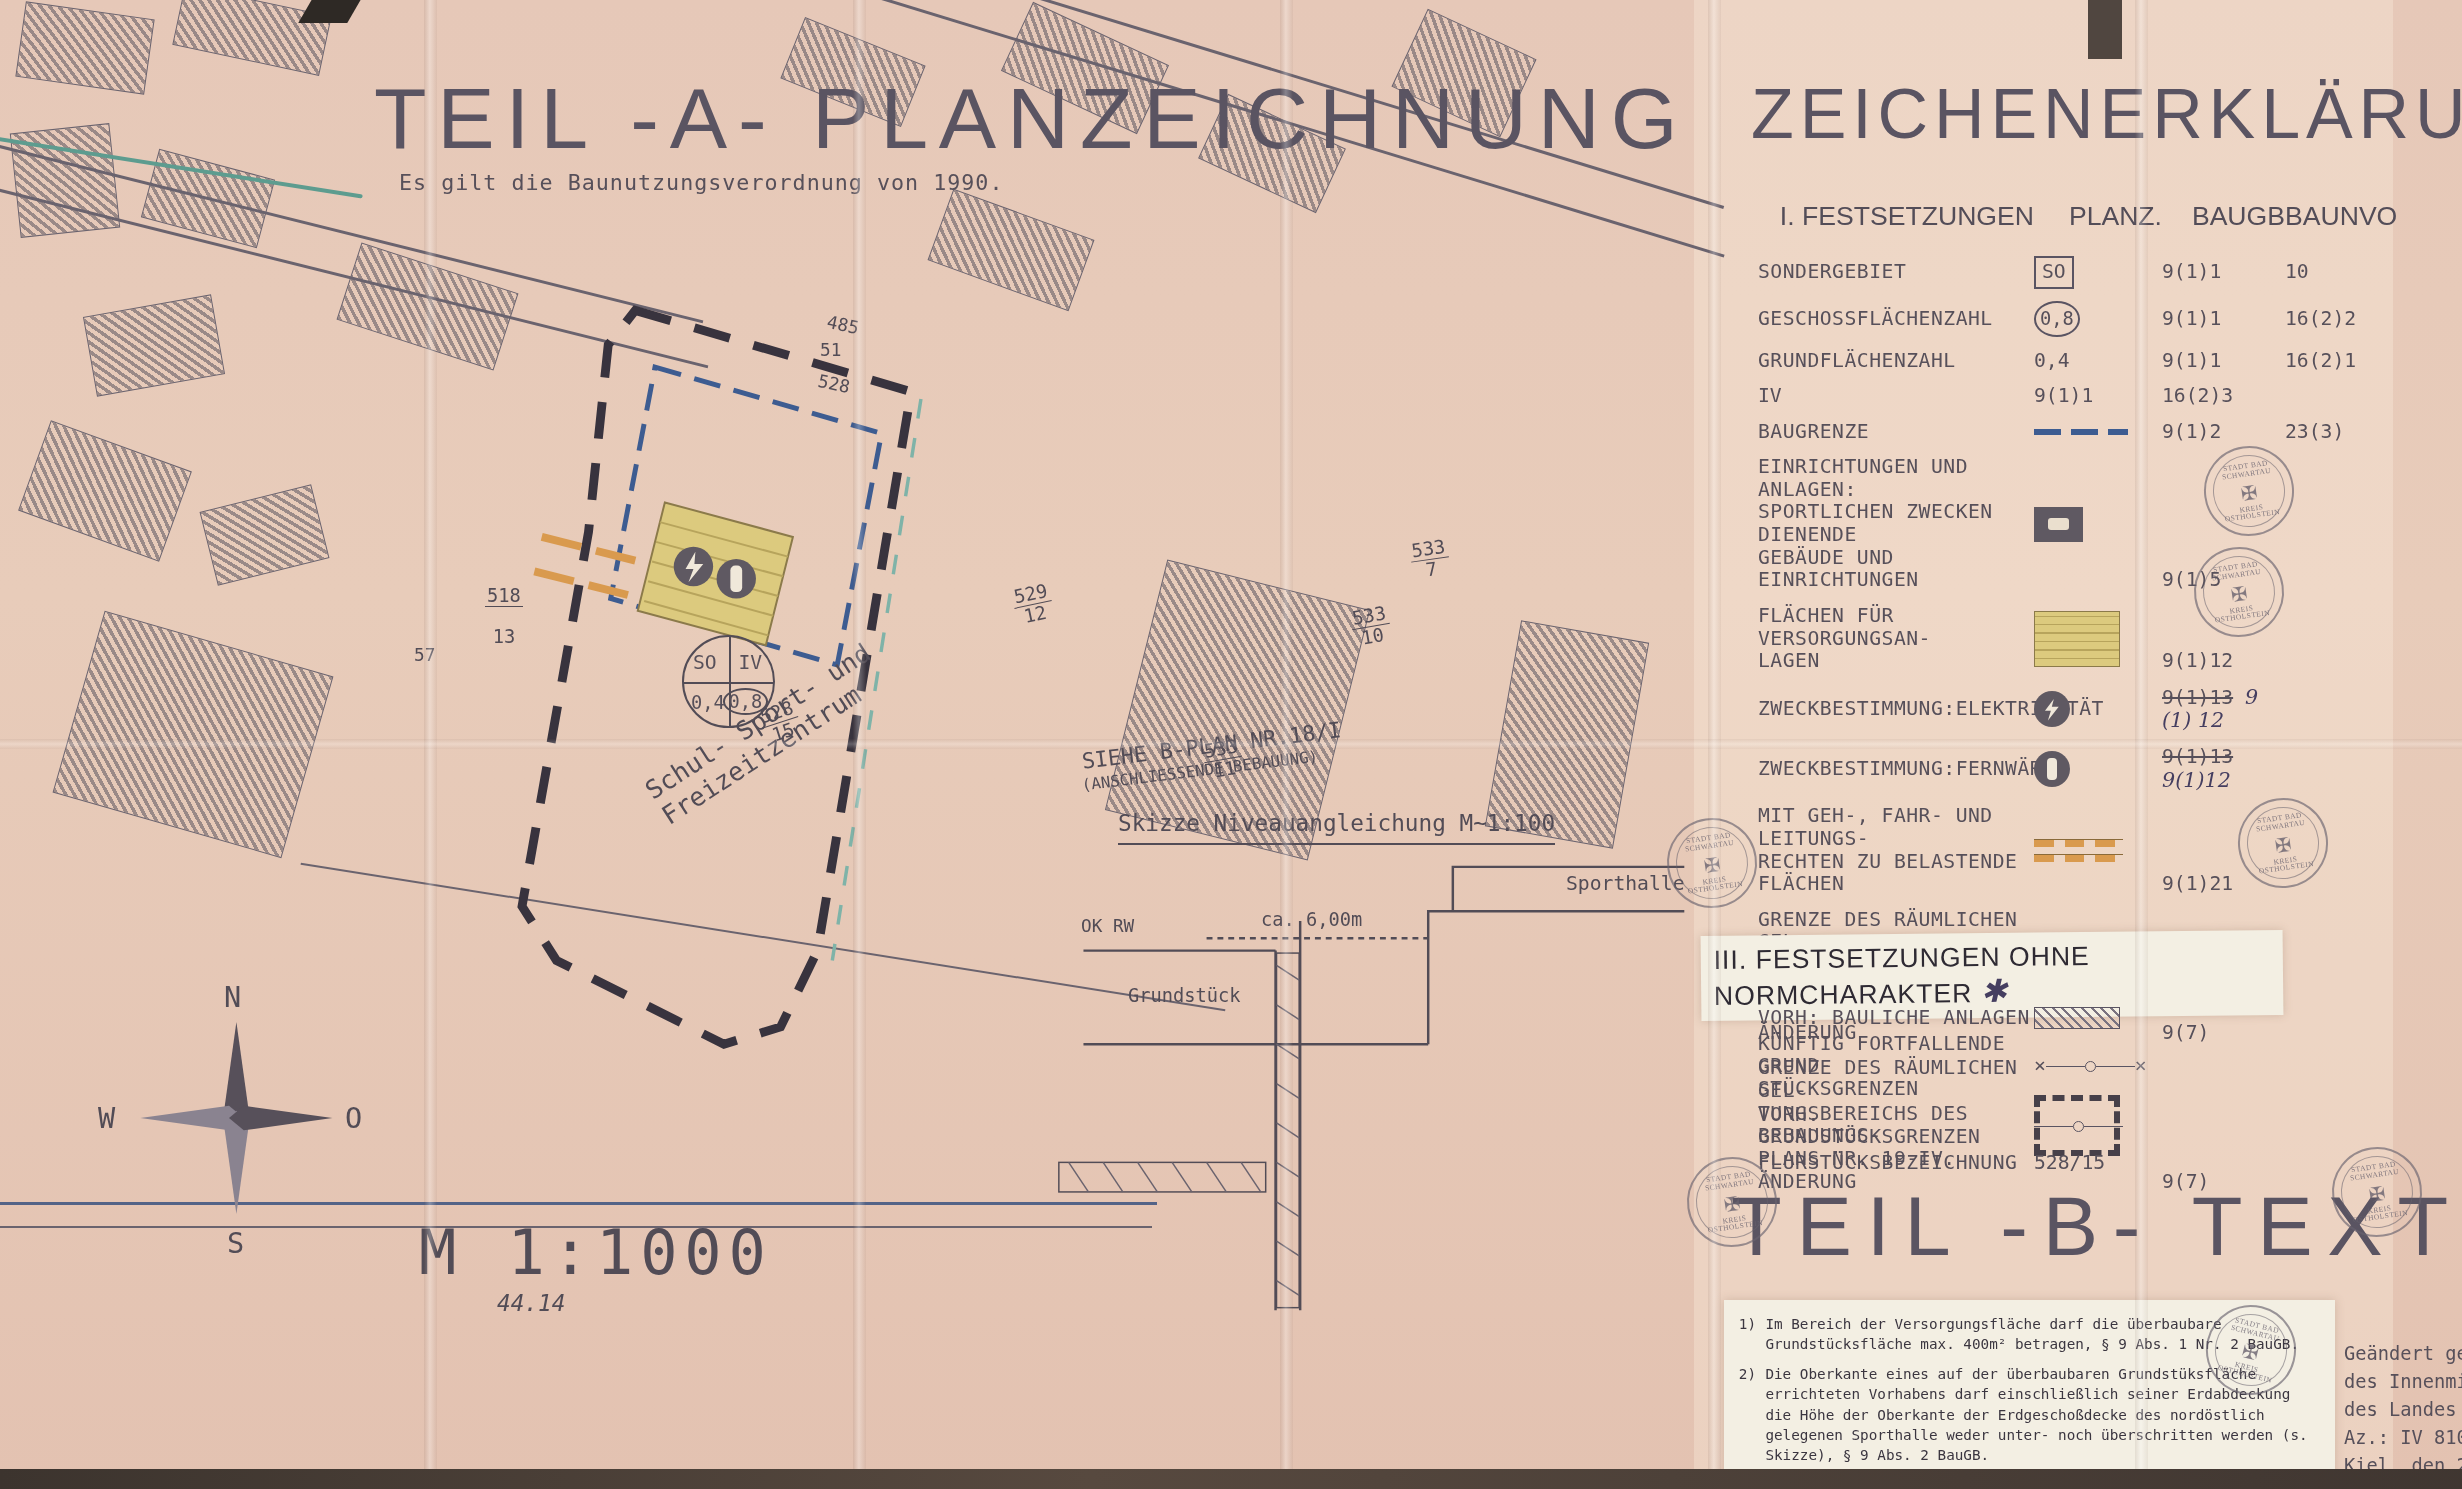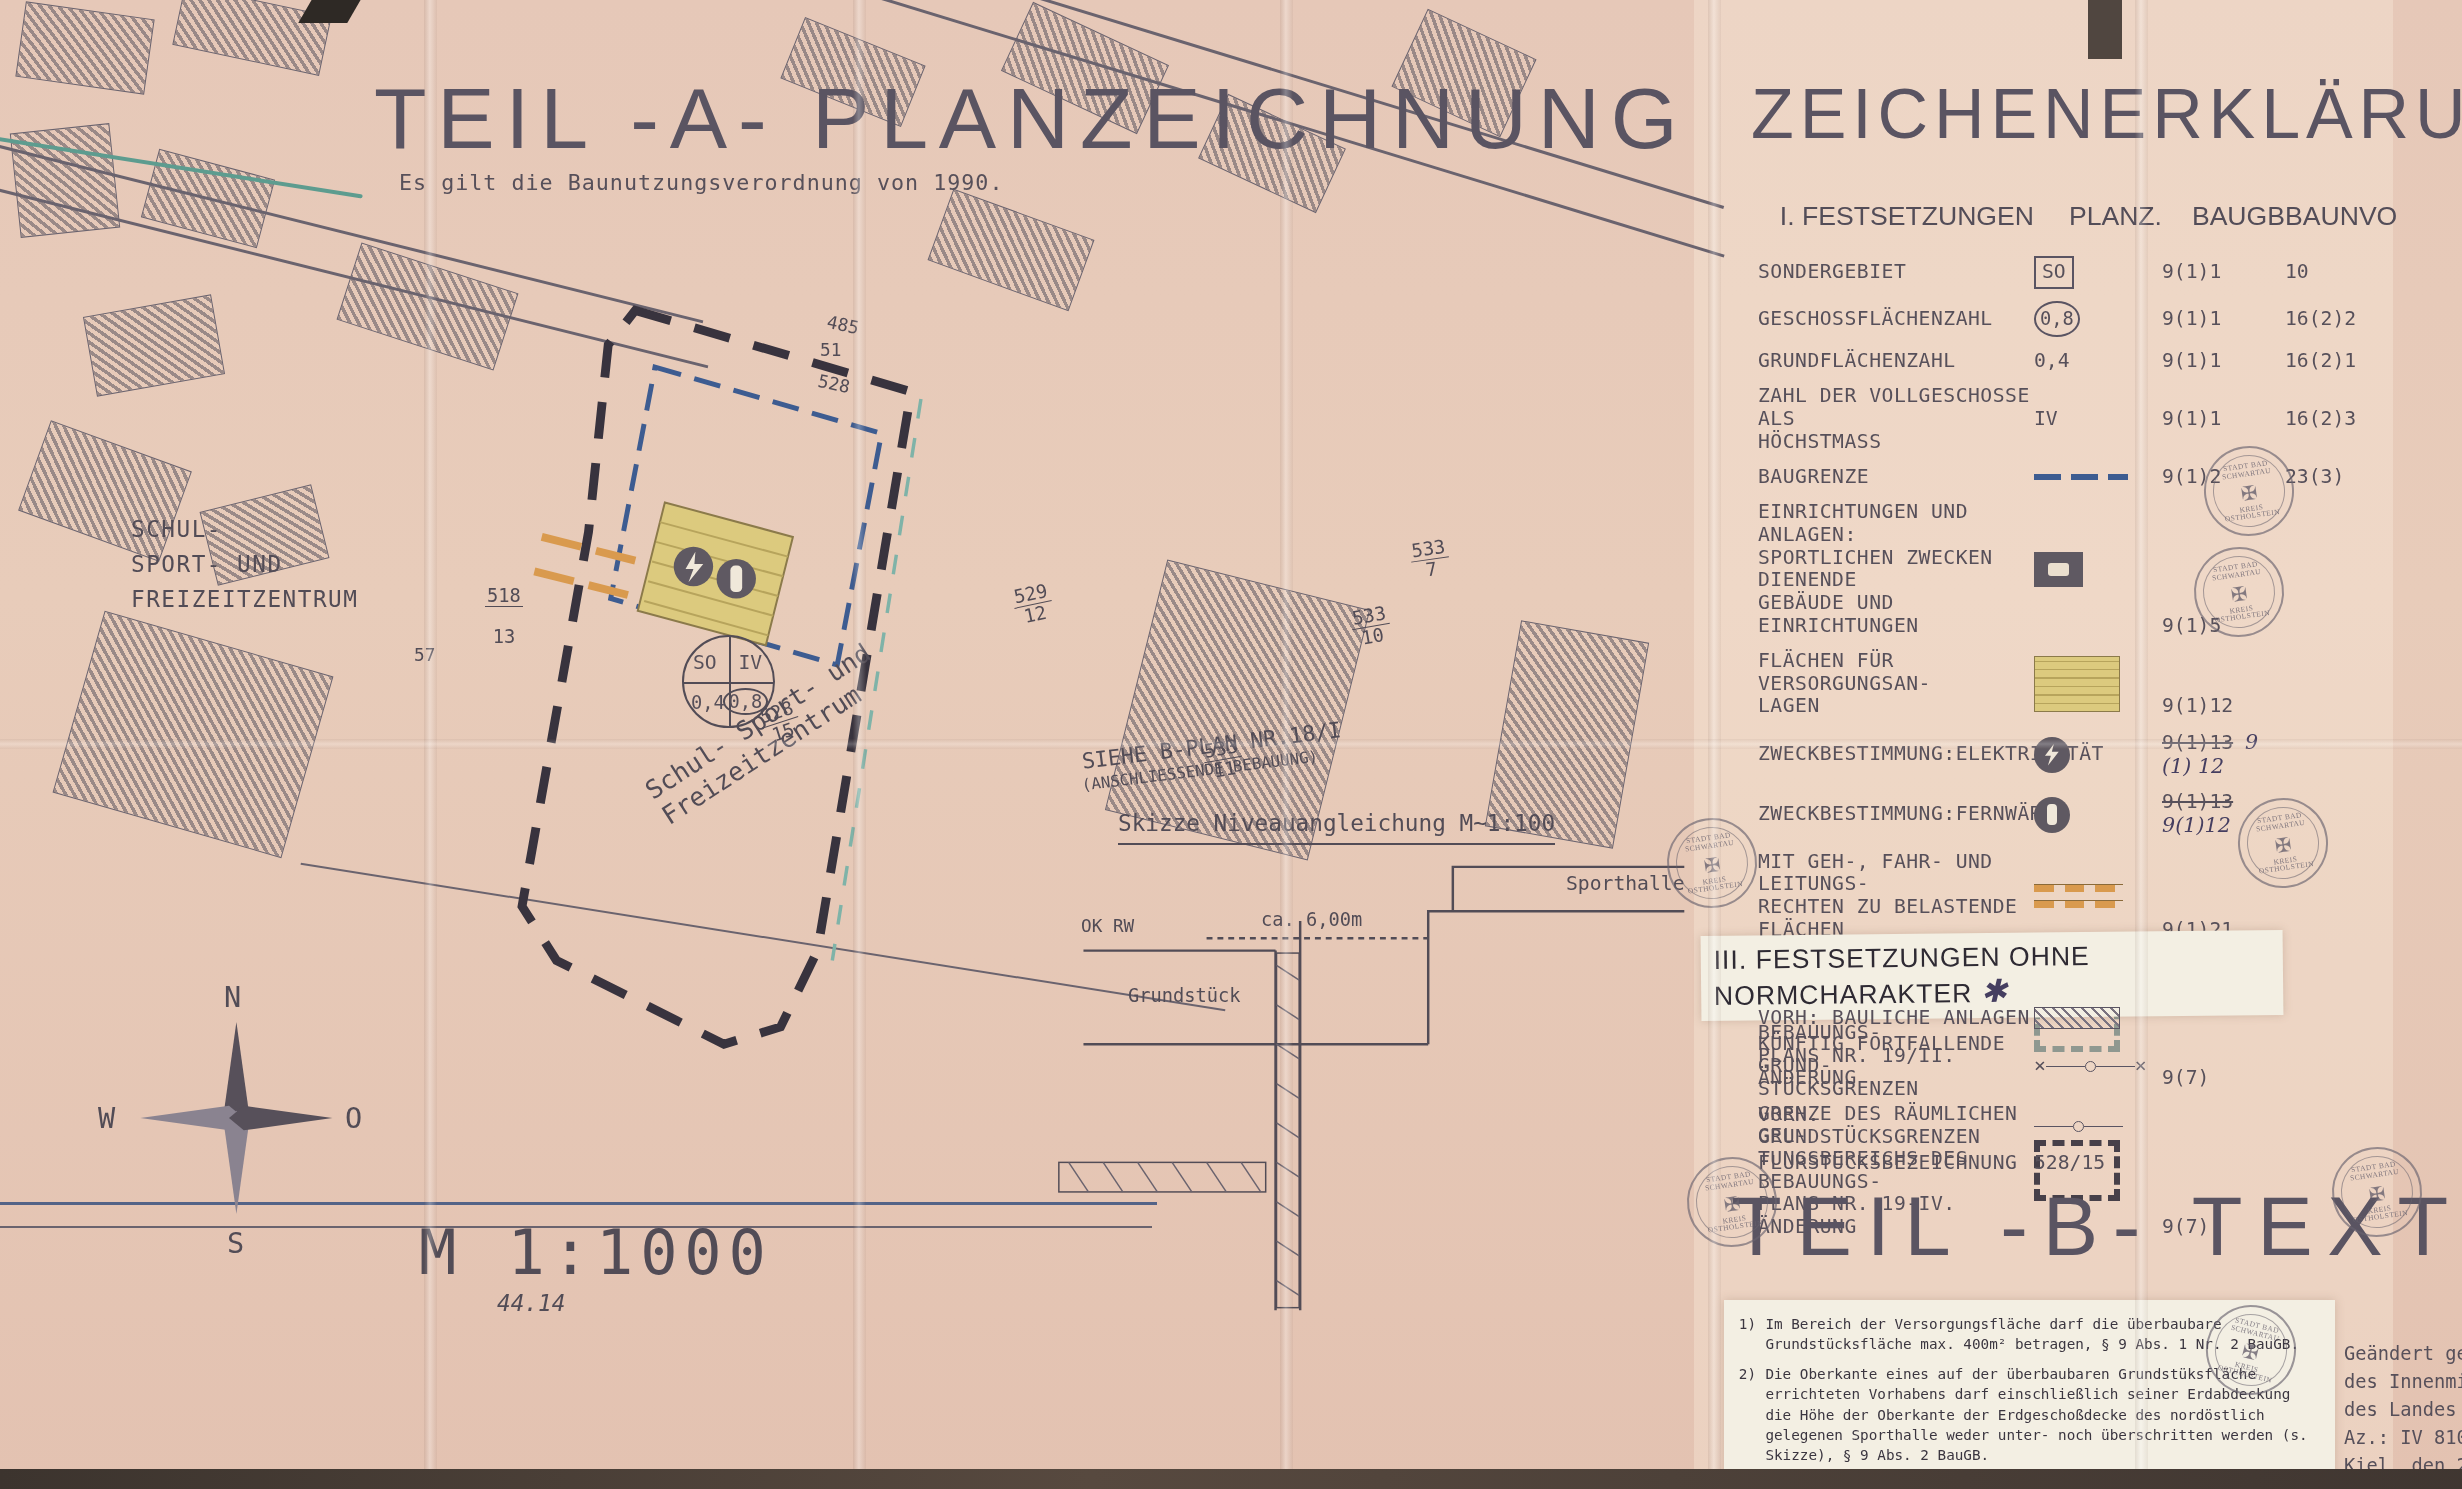--- a/index.html
+++ b/index.html
@@ -148,23 +148,20 @@
         <polygon points="480,2075 505,2255 480,2285 455,2255" fill="#57505a"></polygon>
         <polygon points="480,2465 505,2285 480,2255 455,2285" fill="#8a8390"></polygon>
         <polygon points="285,2270 465,2245 495,2270 465,2295" fill="#8a8390"></polygon>
         <polygon points="675,2270 495,2245 465,2270 495,2295" fill="#57505a"></polygon>
       </g>
     </svg>
 
     <div class="abs title" style="left:374px;top:69px;font-size:86px;letter-spacing:10.8px;">TEIL -A- PLANZEICHNUNG</div>
     <div class="abs" style="left:399px;top:170px;font-size:21.7px;letter-spacing:1px;">Es gilt die Baunutzungsverordnung von 1990.</div>
 
-    <div class="map-label pre" style="left:131px;top:512px;font-size:22.7px;line-height:1.55;letter-spacing:1.5px;">SCHUL-
-SPORT- UND
-FREIZEITZENTRUM</div>
     <div class="map-label pre hand" style="left:635px;top:704px;font-size:25.6px;transform:rotate(-33deg);font-style:normal;font-family:'DejaVu Sans Mono',monospace;color:#524c56;">Schul- Sport- und
 Freizeitzentrum</div>
 
     <div class="map-label" style="left:1081px;top:733px;font-size:21.7px;transform:rotate(-7deg);">SIEHE B-PLAN NR.18/I</div>
     <div class="map-label" style="left:1081px;top:761px;font-size:15.8px;transform:rotate(-7deg);">(ANSCHLIESSENDE BEBAUUNG)</div>
 
     <div class="map-label" style="left:1118px;top:810px;font-size:22.7px;border-bottom:2.5px solid #524c56;padding-bottom:6.9px;">Skizze Niveauangleichung   M~1:100</div>
     <div class="map-label" style="left:1566px;top:872px;font-size:19.7px;">Sporthalle</div>
     <div class="map-label" style="left:1261px;top:909px;font-size:18.7px;">ca. 6,00m</div>
     <div class="map-label" style="left:1081px;top:916px;font-size:17.7px;">OK RW</div>
@@ -243,22 +240,20 @@
       <span class="val">9(1)1</span>
       <span class="val">16(2)2</span>
     </div>
     <div class="lg-row">
       <span class="lbl pre">GRUNDFLÄCHENZAHL</span>
       <span class="sym" style="font-size:19.7px;">0,4</span>
       <span class="val">9(1)1</span>
       <span class="val">16(2)1</span>
     </div>
     <div class="lg-row">
-      <span class="lbl pre">ZAHL DER VOLLGESCHOSSE ALS
-HÖCHSTMASS</span>
       <span class="sym" style="font-size:19.7px;">IV</span>
       <span class="val">9(1)1</span>
       <span class="val">16(2)3</span>
     </div>
     <div class="lg-row">
       <span class="lbl pre">BAUGRENZE</span>
       <span class="sym">
           <span class="bluebar"></span>
         </span>
       <span class="val">9(1)2</span>

